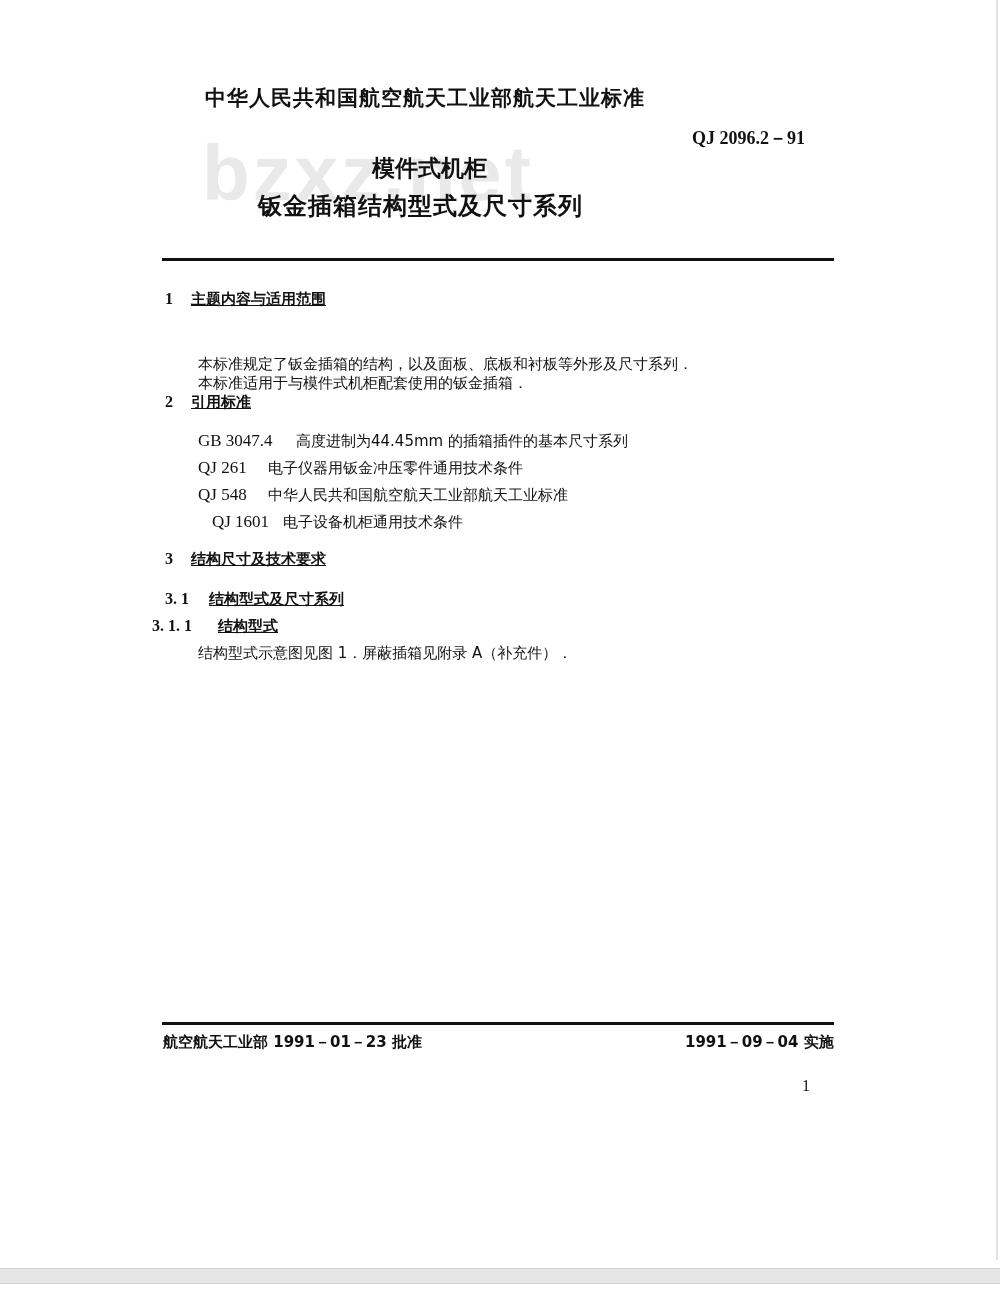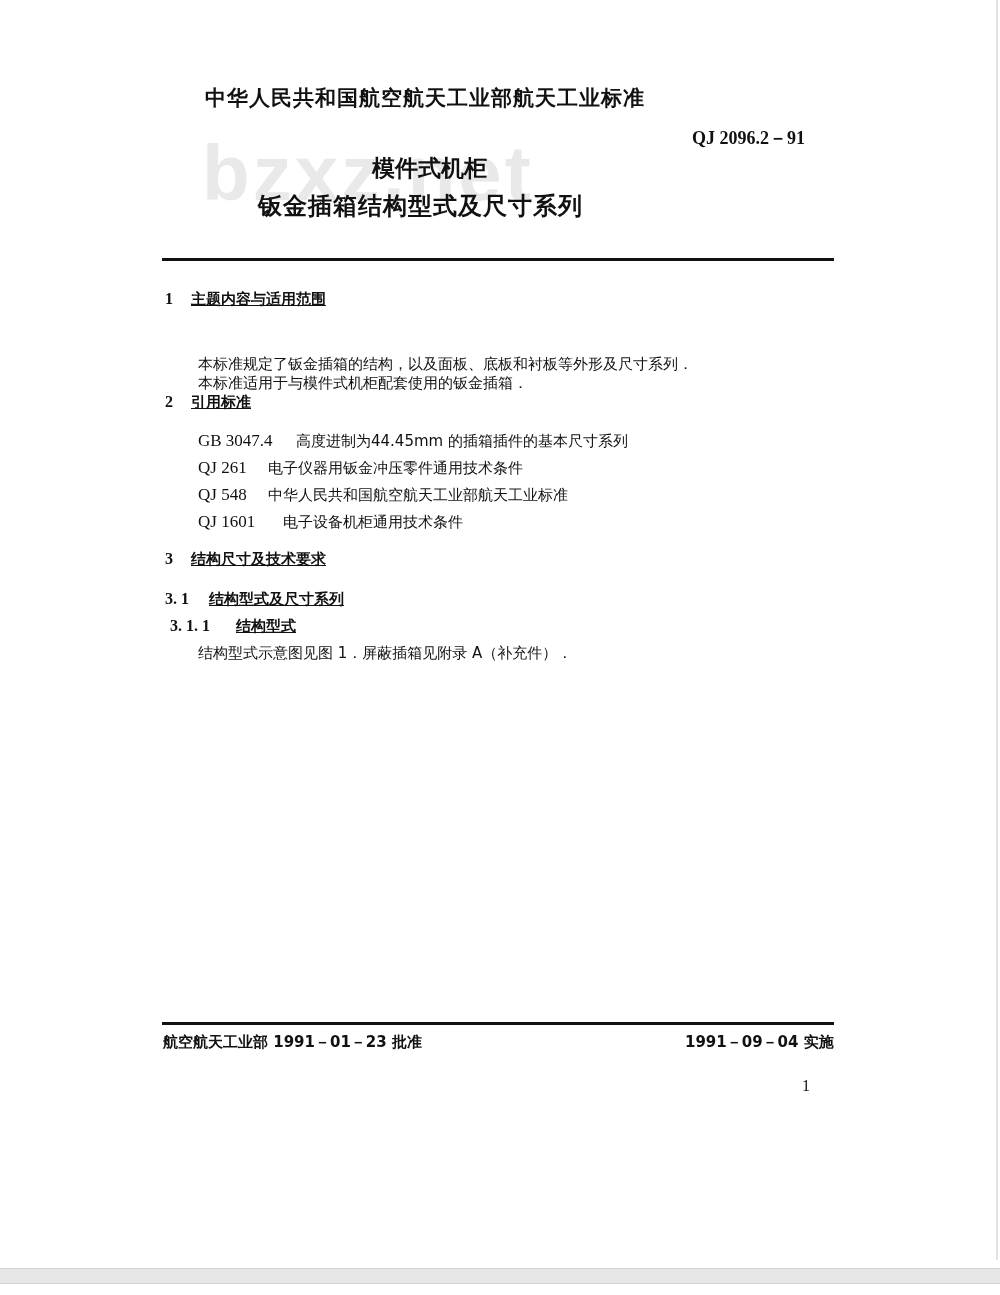--- a/index.html
+++ b/index.html
@@ -63,30 +63,30 @@
   <div class="abs body" style="left:198px; top:431px;">
     <span class="ref-code" style="width:98px;">GB 3047.4</span><span>高度进制为44.45mm 的插箱插件的基本尺寸系列</span>
   </div>
   <div class="abs body" style="left:198px; top:458px;">
     <span class="ref-code" style="width:70px;">QJ 261</span><span>电子仪器用钣金冲压零件通用技术条件</span>
   </div>
   <div class="abs body" style="left:198px; top:485px;">
     <span class="ref-code" style="width:70px;">QJ 548</span><span>中华人民共和国航空航天工业部航天工业标准</span>
   </div>
   <div class="abs body" style="left:198px; top:512px;">
-    <span class="ref-code" style="width:85px;">QJ 1601</span><span>电子设备机柜通用技术条件</span>
+    <span class="ref-code" style="width:85px;text-align:center;">QJ 1601</span><span>电子设备机柜通用技术条件</span>
   </div>
 
   <div class="abs h1" style="left:165px; top:550px;">
     <span class="num" style="width:26px;">3</span><span>结构尺寸及技术要求</span>
   </div>
   <div class="abs h1" style="left:165px; top:590px;">
     <span class="num" style="width:44px;">3. 1</span><span>结构型式及尺寸系列</span>
   </div>
-  <div class="abs h1" style="left:170px; top:617px;">
+  <div class="abs h1" style="left:152px; top:617px;">
     <span class="num" style="width:66px;">3. 1. 1</span><span>结构型式</span>
   </div>
   <div class="abs body" style="left:198px; top:644px;text-align:right;">结构型式示意图见图 1．屏蔽插箱见附录 A（补充件）．</div>
 
   <div class="rule" style="top:1022px;"></div>
   <div class="abs footer-left">航空航天工业部 1991－01－23 批准</div>
   <div class="abs footer-right">1991－09－04 实施</div>
   <div class="abs pageno">1</div>
 </div>
 

